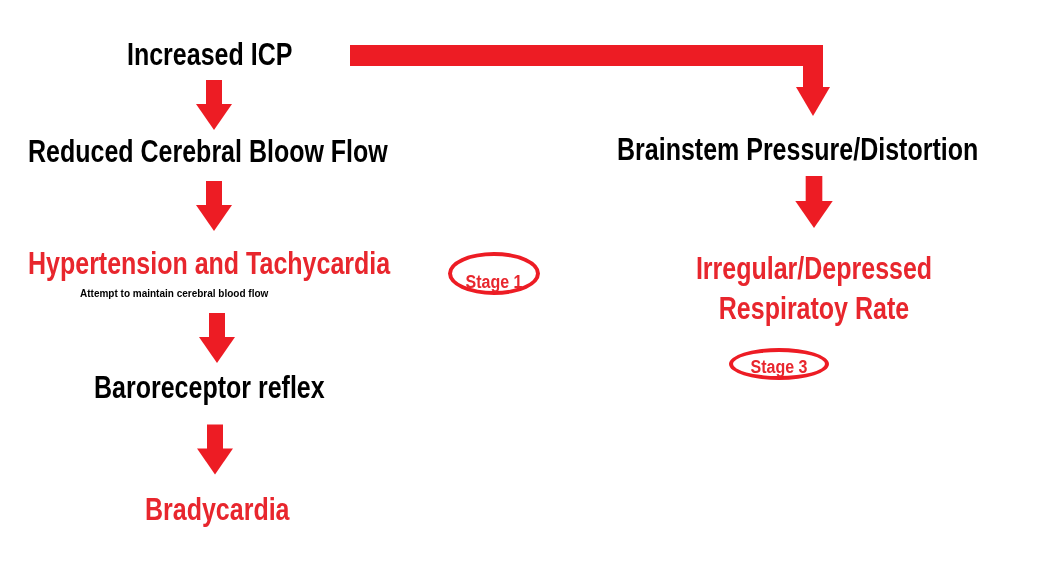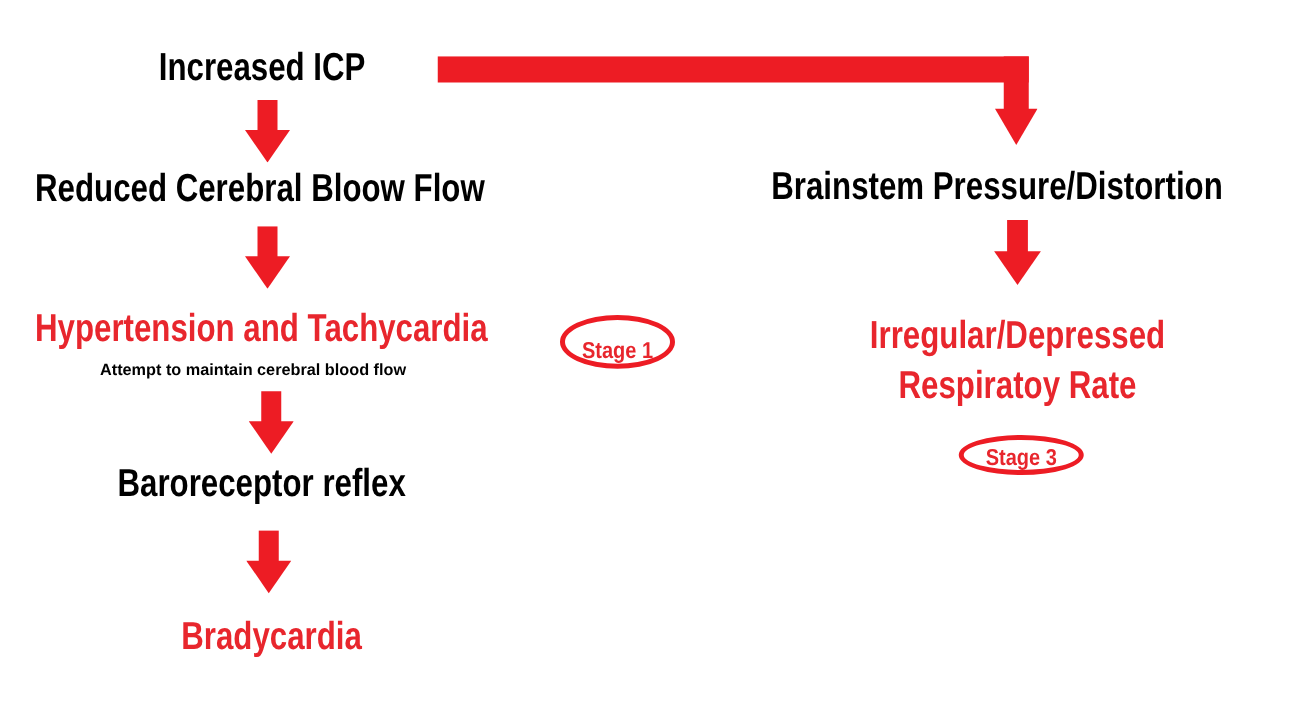--- a/index.html
+++ b/index.html
@@ -26,21 +26,21 @@
     font-weight: bold;
     white-space: nowrap;
     line-height: 1;
     transform: scaleY(1.25);
     transform-origin: 0 0;
   }
   .black-text { color: var(--text-black); }
   .red-text   { color: var(--text-red); }
   .note {
     position: absolute;
-    font-size: 13px;
+    font-size: 10px;
     font-weight: bold;
     color: var(--text-black);
     white-space: nowrap;
   }
   .two-line {
     text-align: center;
     line-height: 32px;
   }
   .arrow {
     position: absolute;
@@ -115,17 +115,17 @@
   <svg class="arrow" style="left:795px; top:176px;" width="38" height="52" viewBox="0 0 36 50">
     <rect x="10" y="0" width="16" height="26" fill="currentColor"></rect>
     <polygon points="0,24 36,24 18,50" fill="currentColor"></polygon>
   </svg>
 
   <div class="node red-text two-line" style="left:664px; top:248px; width:300px;">
     <div>Irregular/Depressed</div>
     <div>Respiratoy Rate</div>
   </div>
 
-  <div class="stage-oval" style="left:767px; top:348px; width:100px; height:32px;">
+  <div class="stage-oval" style="left:729px; top:348px; width:100px; height:32px;">
     <span class="stage-label">Stage 3</span>
   </div>
 
 </div>
 
 </body></html>

